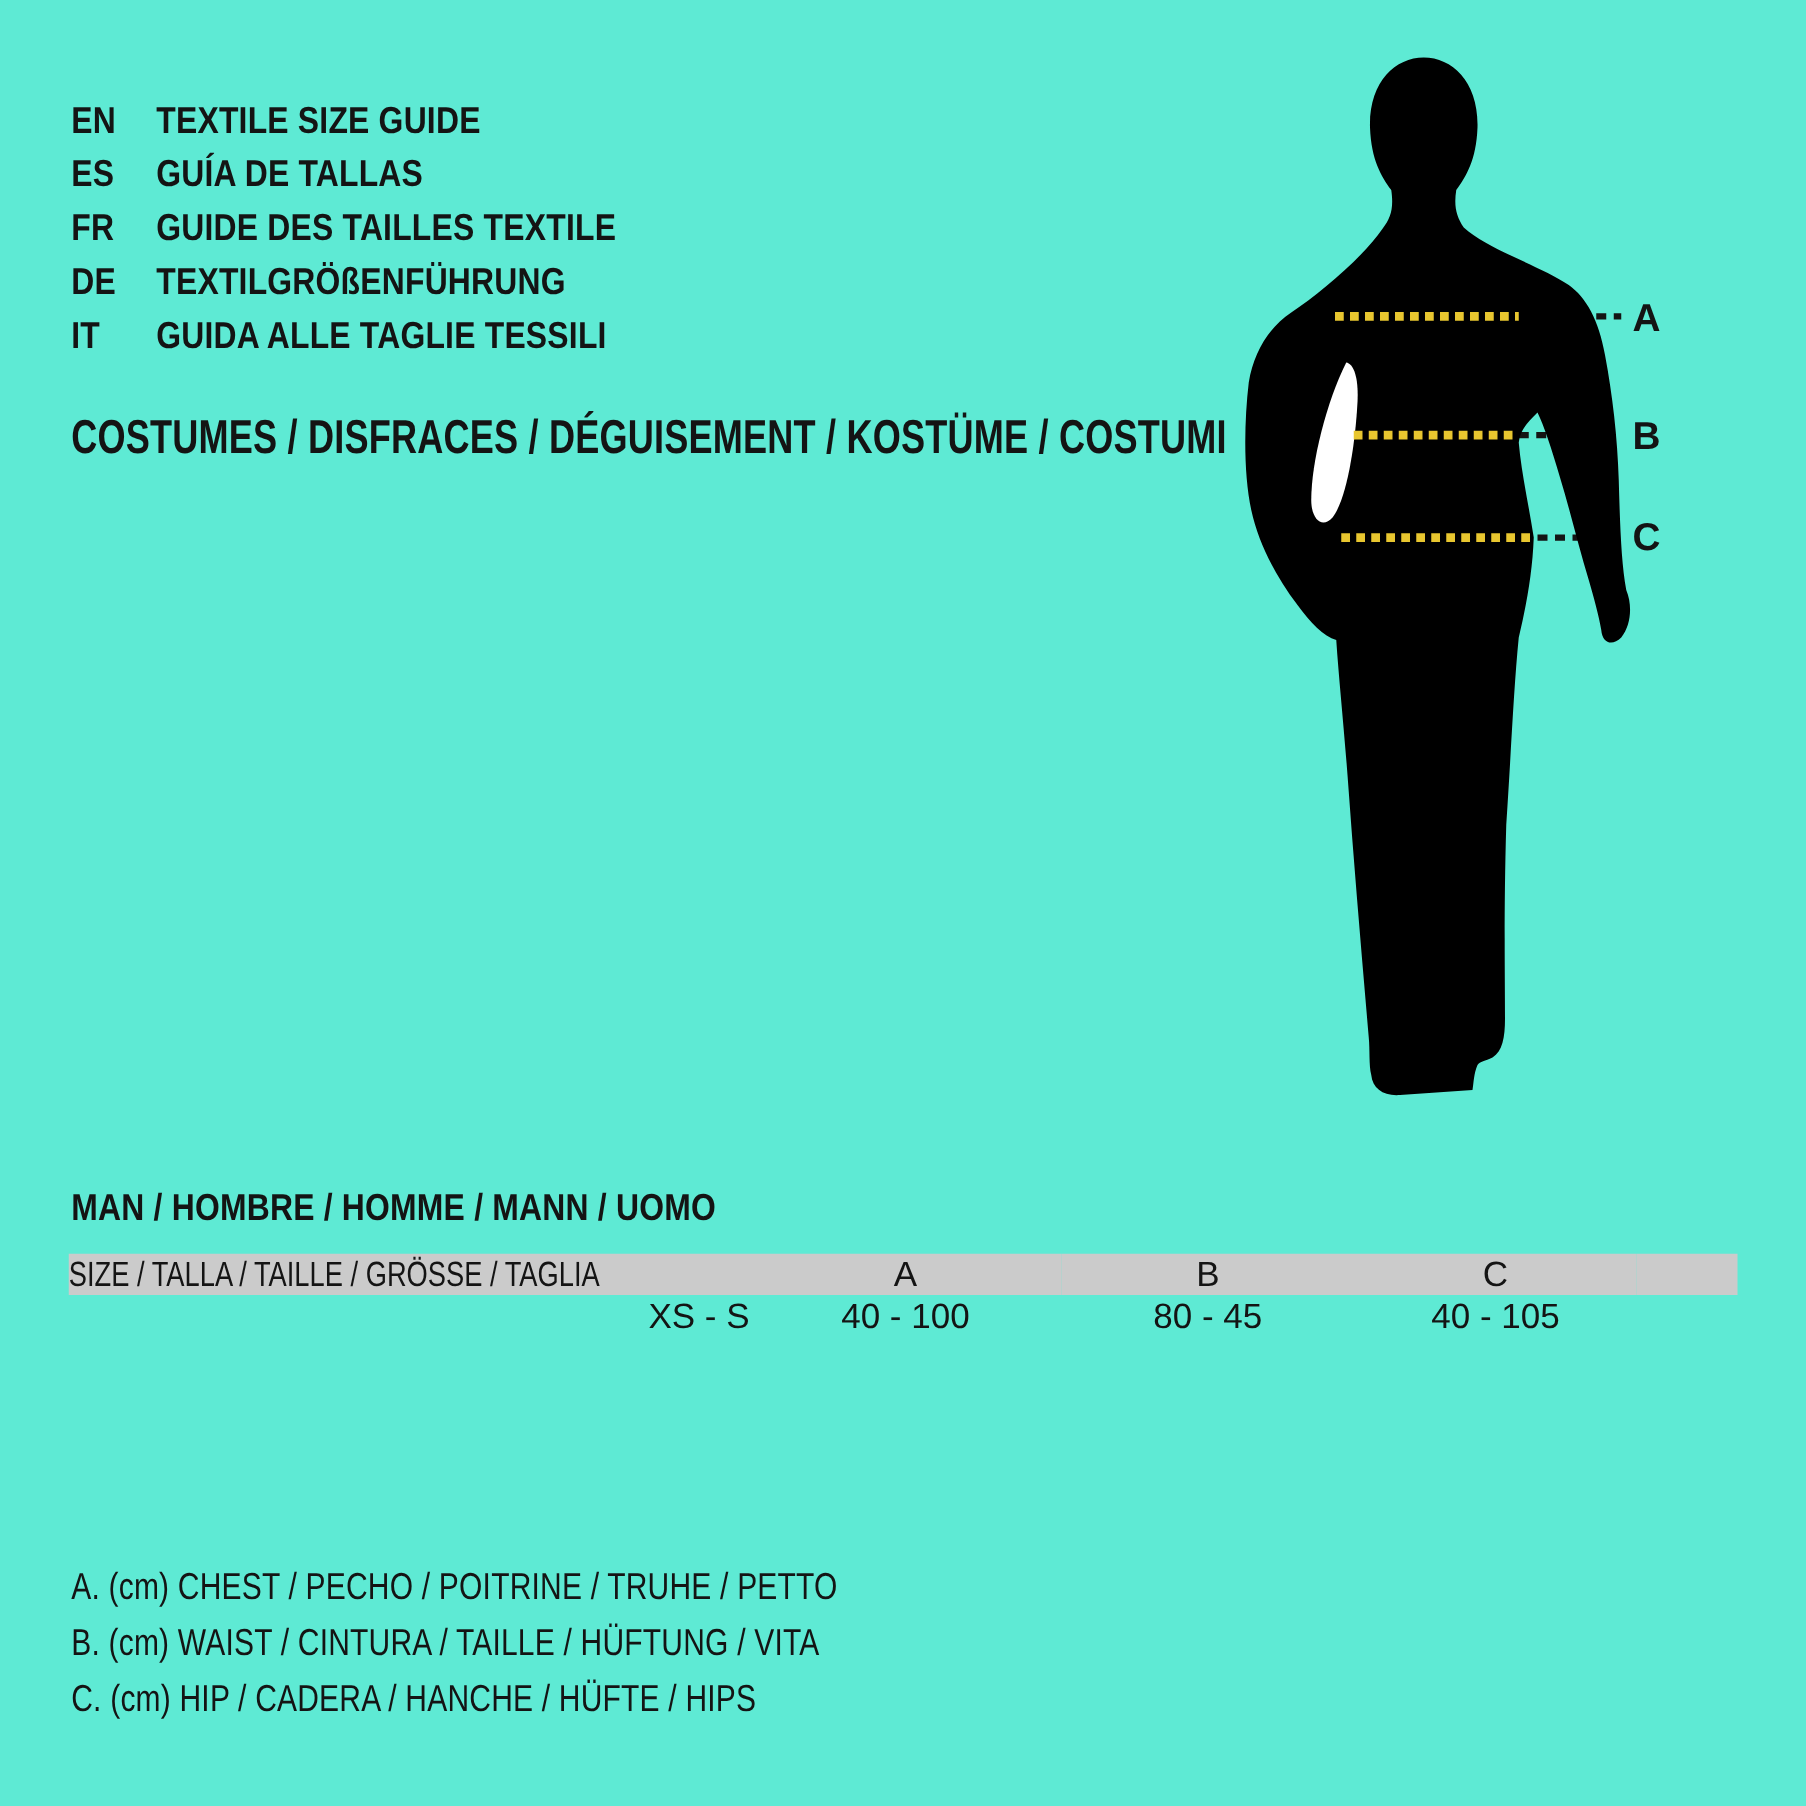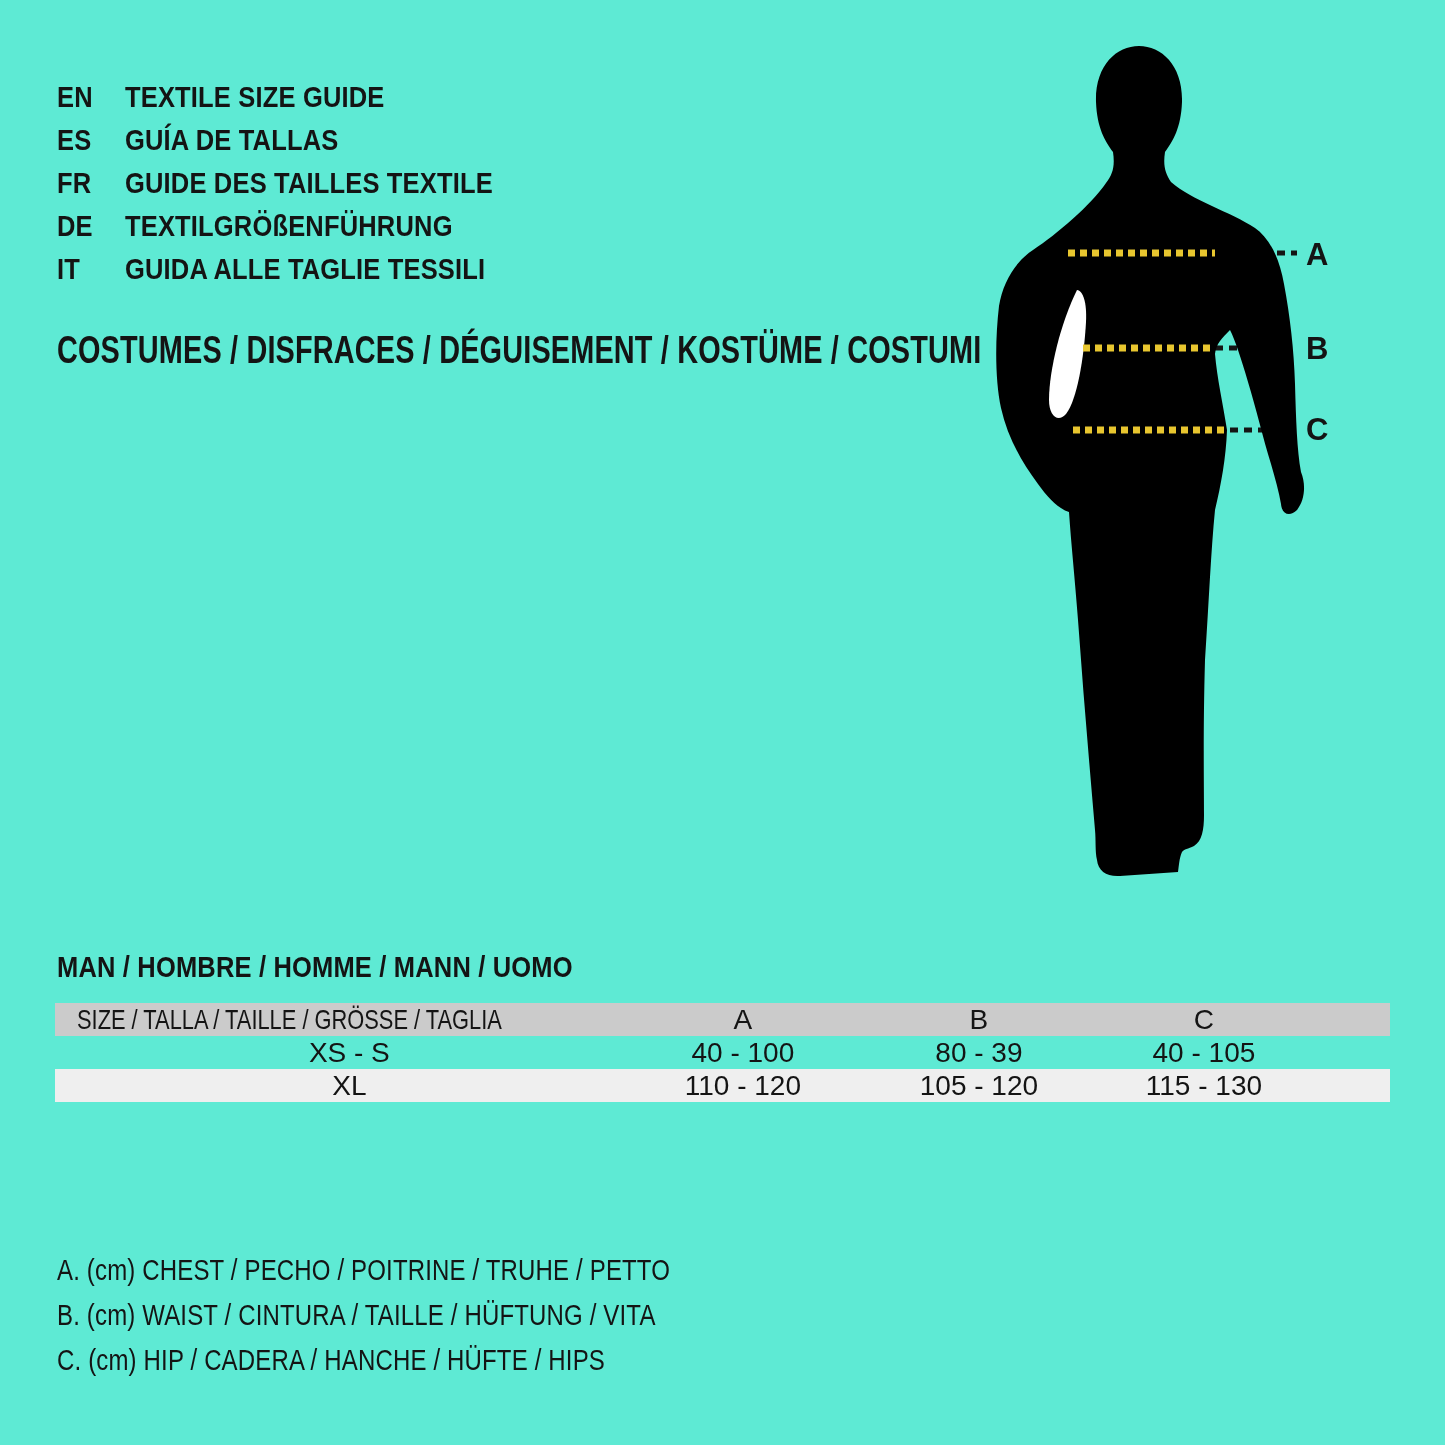--- a/index.html
+++ b/index.html
@@ -69,22 +69,22 @@
   }
   .size-table th, .size-table td {
     height: 33px;
     padding: 0;
     font-weight: 400;
     text-align: center;
     vertical-align: middle;
     white-space: nowrap;
   }
   .size-table th.size-h, .size-table td.size-c {
-    text-align: center;
-    padding-left: 22px;
+    text-align: right;
+    padding-left: 0;
   }
   .size-table thead tr { background: #cbcbcb; }
   .size-table tbody tr:nth-child(even) { background: #efefef; }
   .condense {
     display: inline-block;
     transform: scaleX(0.78);
     transform-origin: left center;
     white-space: nowrap;
   }
 
@@ -220,29 +220,22 @@
         <th>A</th>
         <th>B</th>
         <th>C</th>
         <th></th>
       </tr>
     </thead>
     <tbody>
       <tr>
         <td class="size-c">XS - S</td>
         <td>40 - 100</td>
-        <td>80 - 39</td>
+        <td>80 - 45</td>
         <td>40 - 105</td>
-        <td></td>
-      </tr>
-      <tr>
-        <td class="size-c">XL</td>
-        <td>110 - 120</td>
-        <td>105 - 120</td>
-        <td>115 - 130</td>
         <td></td>
       </tr>
     </tbody>
   </table>
 
   <div class="legend">
     <div>A. (cm) CHEST / PECHO / POITRINE / TRUHE / PETTO</div>
     <div>B. (cm) WAIST / CINTURA / TAILLE / HÜFTUNG / VITA</div>
     <div>C. (cm) HIP / CADERA / HANCHE / HÜFTE / HIPS</div>
   </div>

